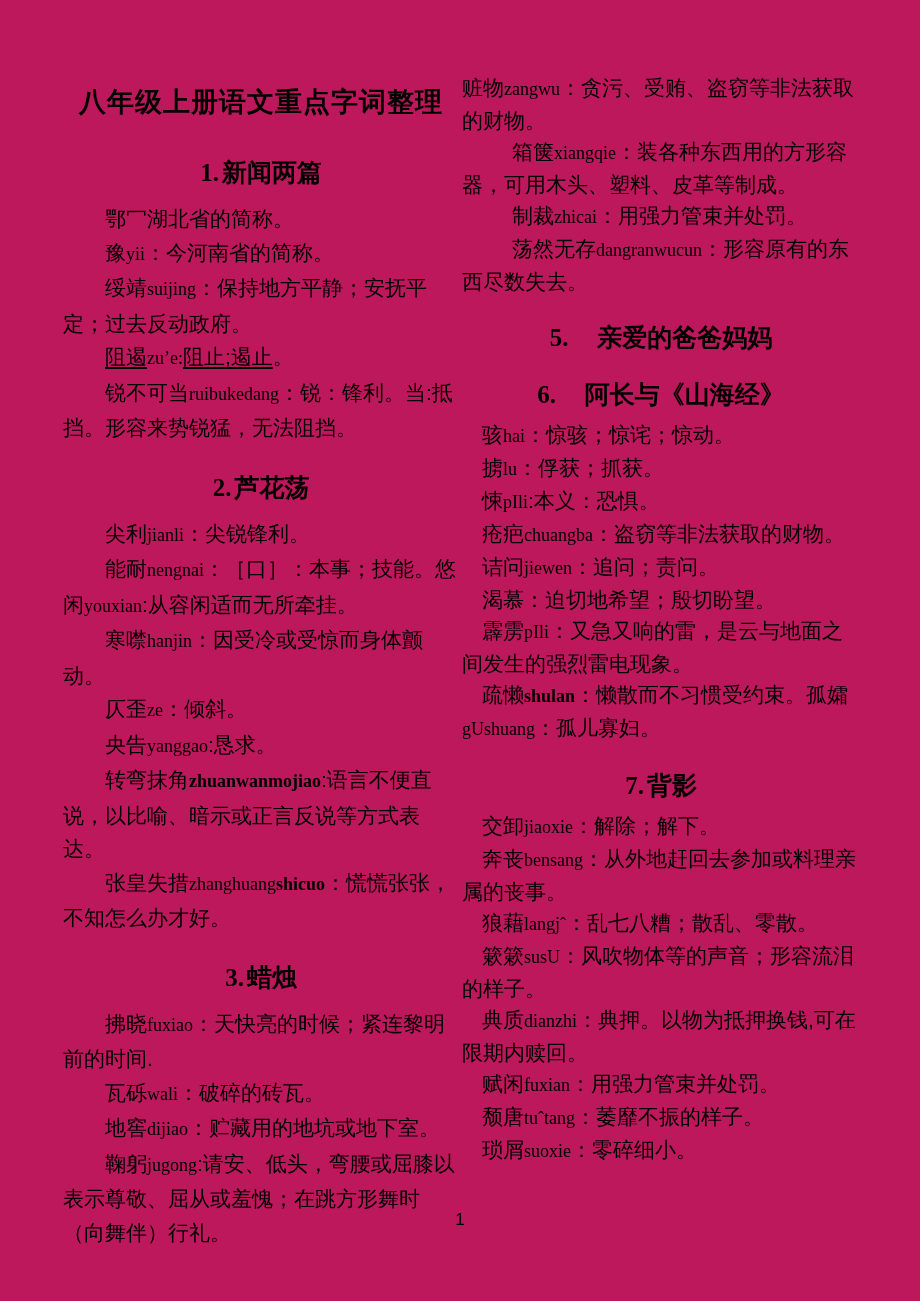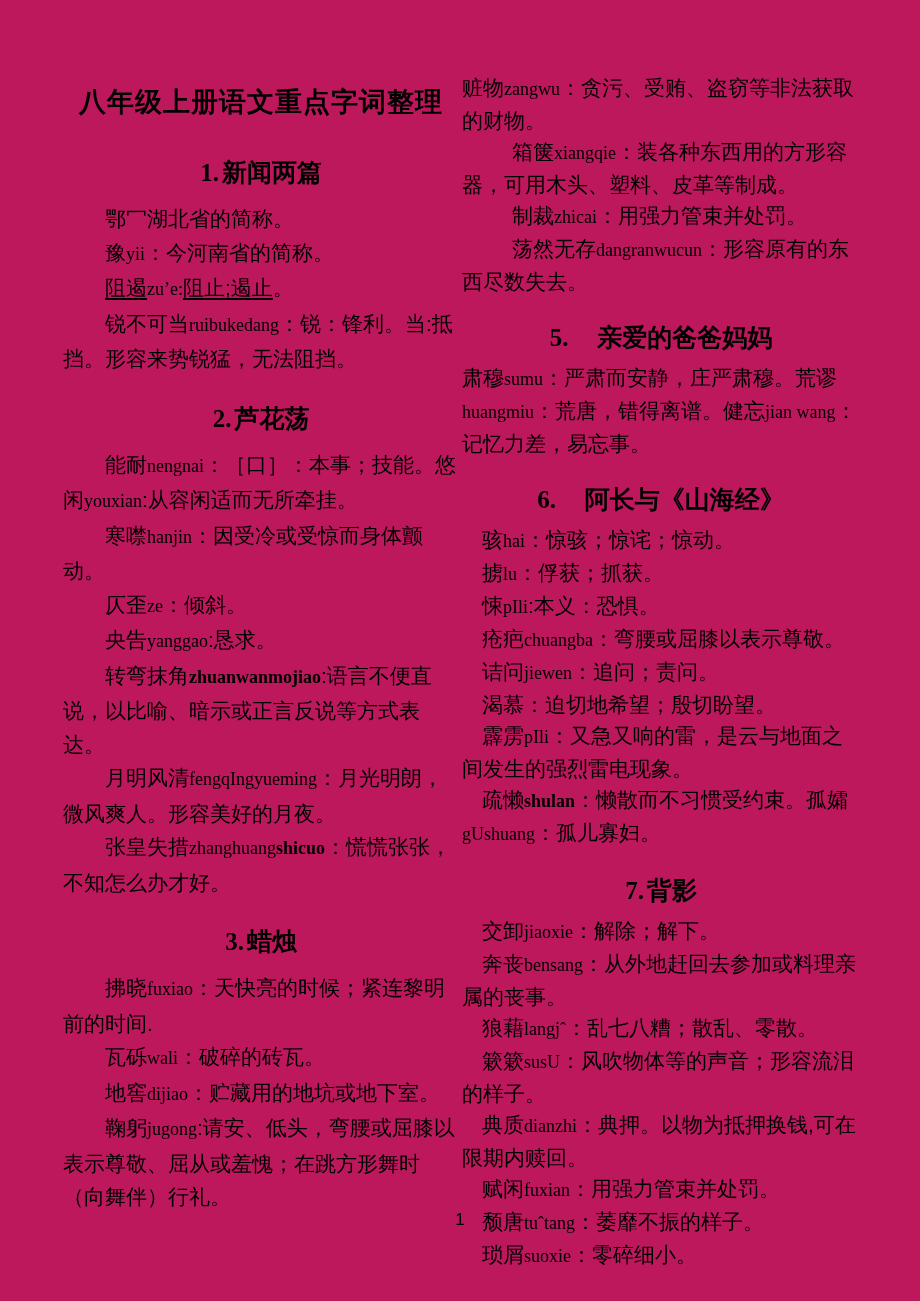--- a/index.html
+++ b/index.html
@@ -38,48 +38,48 @@
 </style>
 </head>
 <body>
 
 <div id="page">
   <div id="col0" class="col">
       <div class="doc-title">八年级上册语文重点字词整理</div>
       <div class="sec-heading"><span class="sec-num">1.</span><span class="sec-text">新闻两篇</span></div>
       <p class="para ind2"><span class="seg-zh">鄂冖湖北省的简称。</span></p>
       <p class="para ind2"><span class="seg-zh">豫</span><span class="seg-py">yii</span><span class="seg-zh">：今河南省的简称。</span></p>
+      <p class="para ind2"><span class="seg-zh">绥靖</span><span class="seg-py">suijing</span><span class="seg-zh">：保持地方平静；安抚平定；过去反动政府。</span></p>
       <p class="para ind2"><span class="seg-zh-u">阻遏</span><span class="seg-py">zu’e:</span><span class="seg-zh-u">阻止;遏止</span><span class="seg-zh">。</span></p>
       <p class="para ind2"><span class="seg-zh">锐不可当</span><span class="seg-py">ruibukedang</span><span class="seg-zh">：锐：锋利。当:抵挡。形容来势锐猛，无法阻挡。</span></p>
       <div class="sec-heading"><span class="sec-num">2.</span><span class="sec-text">芦花荡</span></div>
+      <p class="para ind2"><span class="seg-zh">尖利</span><span class="seg-py">jianli</span><span class="seg-zh">：尖锐锋利。</span></p>
       <p class="para ind2"><span class="seg-zh">能耐</span><span class="seg-py">nengnai</span><span class="seg-zh">：［口］：本事；技能。悠闲</span><span class="seg-py">youxian</span><span class="seg-zh">:从容闲适而无所牵挂。</span></p>
       <p class="para ind2"><span class="seg-zh">寒噤</span><span class="seg-py">hanjin</span><span class="seg-zh">：因受冷或受惊而身体颤动。</span></p>
       <p class="para ind2"><span class="seg-zh">仄歪</span><span class="seg-py">ze</span><span class="seg-zh">：倾斜。</span></p>
       <p class="para ind2"><span class="seg-zh">央告</span><span class="seg-py">yanggao</span><span class="seg-zh">:恳求。</span></p>
       <p class="para ind2"><span class="seg-zh">转弯抹角</span><span class="seg-py-b">zhuanwanmojiao</span><span class="seg-zh">:语言不便直说，以比喻、暗示或正言反说等方式表达。</span></p>
-      <p class="para ind2"><span class="seg-zh">月明风清</span><span class="seg-py">fengqIngyueming</span><span class="seg-zh">：月光明朗，微风爽人。形容美好的月夜。</span></p>
       <p class="para ind2"><span class="seg-zh">张皇失措</span><span class="seg-py">zhanghuang</span><span class="seg-py-b">shicuo</span><span class="seg-zh">：慌慌张张，不知怎么办才好。</span></p>
       <div class="sec-heading"><span class="sec-num">3.</span><span class="sec-text">蜡烛</span></div>
       <p class="para ind2"><span class="seg-zh">拂晓</span><span class="seg-py">fuxiao</span><span class="seg-zh">：天快亮的时候；紧连黎明前的时间.</span></p>
       <p class="para ind2"><span class="seg-zh">瓦砾</span><span class="seg-py">wali</span><span class="seg-zh">：破碎的砖瓦。</span></p>
       <p class="para ind2"><span class="seg-zh">地窖</span><span class="seg-py">dijiao</span><span class="seg-zh">：贮藏用的地坑或地下室。</span></p>
       <p class="para ind2"><span class="seg-zh">鞠躬</span><span class="seg-py">jugong</span><span class="seg-zh">:请安、低头，弯腰或屈膝以表示尊敬、屈从或羞愧；在跳方形舞时（向舞伴）行礼。</span></p>
     </div>
   <div id="col1" class="col">
       <p class="para"><span class="seg-zh">赃物</span><span class="seg-py">zangwu</span><span class="seg-zh">：贪污、受贿、盗窃等非法获取的财物。</span></p>
       <p class="para ind2r"><span class="seg-zh">箱箧</span><span class="seg-py">xiangqie</span><span class="seg-zh">：装各种东西用的方形容器，可用木头、塑料、皮革等制成。</span></p>
       <p class="para ind2r"><span class="seg-zh">制裁</span><span class="seg-py">zhicai</span><span class="seg-zh">：用强力管束并处罚。</span></p>
       <p class="para ind2r"><span class="seg-zh">荡然无存</span><span class="seg-py">dangranwucun</span><span class="seg-zh">：形容原有的东西尽数失去。</span></p>
       <div class="sec-heading tight gap-wide"><span class="sec-num">5.</span><span class="sec-text">亲爱的爸爸妈妈</span></div>
-      <p class="para blk"><span class="seg-zh">肃穆</span><span class="seg-py">sumu</span><span class="seg-zh">：严肃而安静，庄严肃穆。荒谬</span><span class="seg-py">huangmiu</span><span class="seg-zh">：荒唐，错得离谱。健忘</span><span class="seg-py">jian wang</span><span class="seg-zh">：记忆力差，易忘事。</span></p>
       <div class="sec-heading gap-wide"><span class="sec-num">6.</span><span class="sec-text">阿长与《山海经》</span></div>
       <p class="para ind1"><span class="seg-zh">骇</span><span class="seg-py">hai</span><span class="seg-zh">：惊骇；惊诧；惊动。</span></p>
       <p class="para ind1"><span class="seg-zh">掳</span><span class="seg-py">lu</span><span class="seg-zh">：俘获；抓获。</span></p>
       <p class="para ind1"><span class="seg-zh">悚</span><span class="seg-py">pIli</span><span class="seg-zh">:本义：恐惧。</span></p>
-      <p class="para ind1"><span class="seg-zh">疮疤</span><span class="seg-py">chuangba</span><span class="seg-zh">：弯腰或屈膝以表示尊敬。</span></p>
+      <p class="para ind1"><span class="seg-zh">疮疤</span><span class="seg-py">chuangba</span><span class="seg-zh">：盗窃等非法获取的财物。</span></p>
       <p class="para ind1"><span class="seg-zh">诘问</span><span class="seg-py">jiewen</span><span class="seg-zh">：追问；责问。</span></p>
       <p class="para ind1"><span class="seg-zh">渴慕：迫切地希望；殷切盼望。</span></p>
       <p class="para ind1"><span class="seg-zh">霹雳</span><span class="seg-py">pIli</span><span class="seg-zh">：又急又响的雷，是云与地面之间发生的强烈雷电现象。</span></p>
       <p class="para ind1"><span class="seg-zh">疏懒</span><span class="seg-py-b">shulan</span><span class="seg-zh">：懒散而不习惯受约束。孤孀</span><span class="seg-py">gUshuang</span><span class="seg-zh">：孤儿寡妇。</span></p>
       <div class="sec-heading"><span class="sec-num">7.</span><span class="sec-text">背影</span></div>
       <p class="para ind1"><span class="seg-zh">交卸</span><span class="seg-py">jiaoxie</span><span class="seg-zh">：解除；解下。</span></p>
       <p class="para ind1"><span class="seg-zh">奔丧</span><span class="seg-py">bensang</span><span class="seg-zh">：从外地赶回去参加或料理亲属的丧事。</span></p>
       <p class="para ind1"><span class="seg-zh">狼藉</span><span class="seg-py">langjˆ</span><span class="seg-zh">：乱七八糟；散乱、零散。</span></p>
       <p class="para ind1"><span class="seg-zh">簌簌</span><span class="seg-py">susU</span><span class="seg-zh">：风吹物体等的声音；形容流泪的样子。</span></p>
       <p class="para ind1"><span class="seg-zh">典质</span><span class="seg-py">dianzhi</span><span class="seg-zh">：典押。以物为抵押换钱,可在限期内赎回。</span></p>

